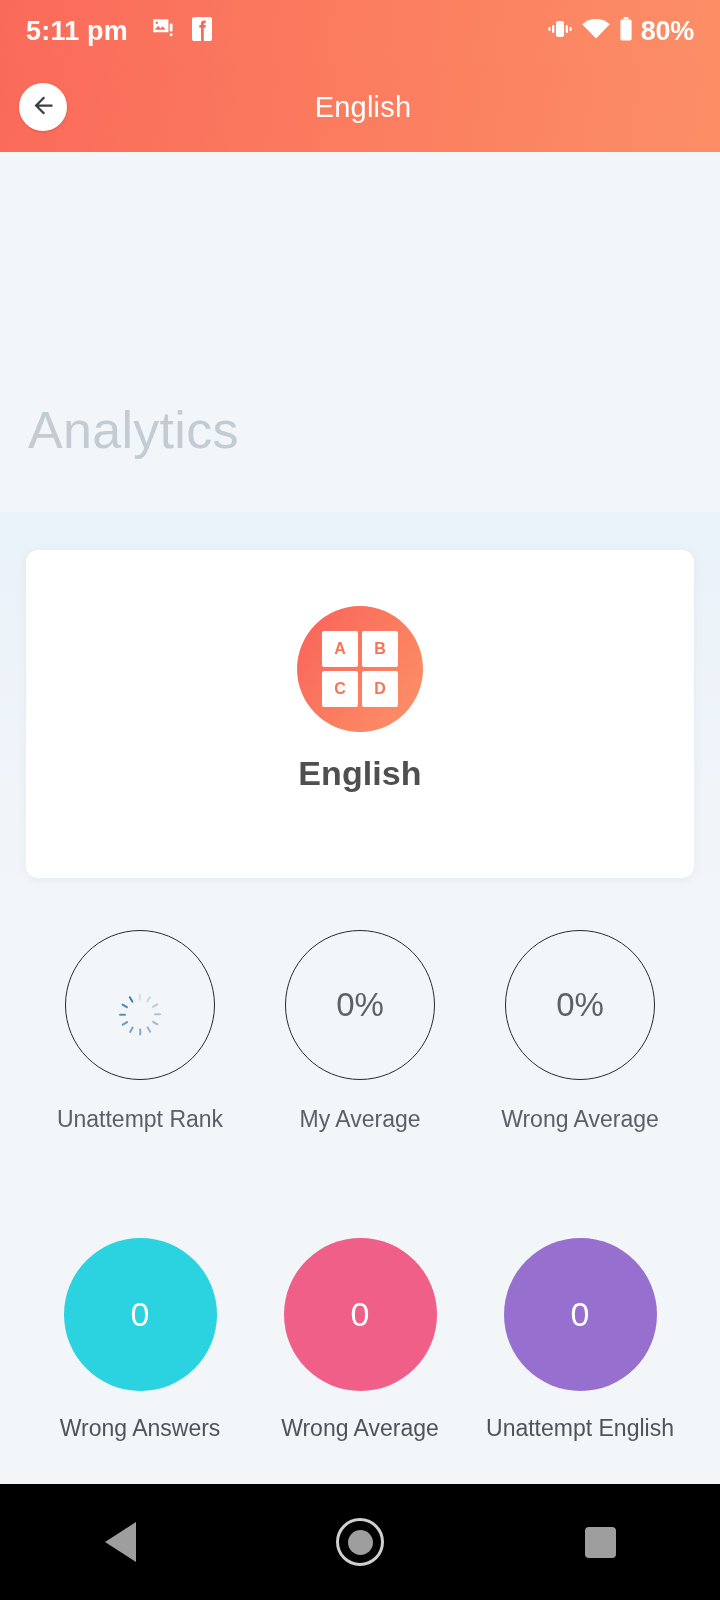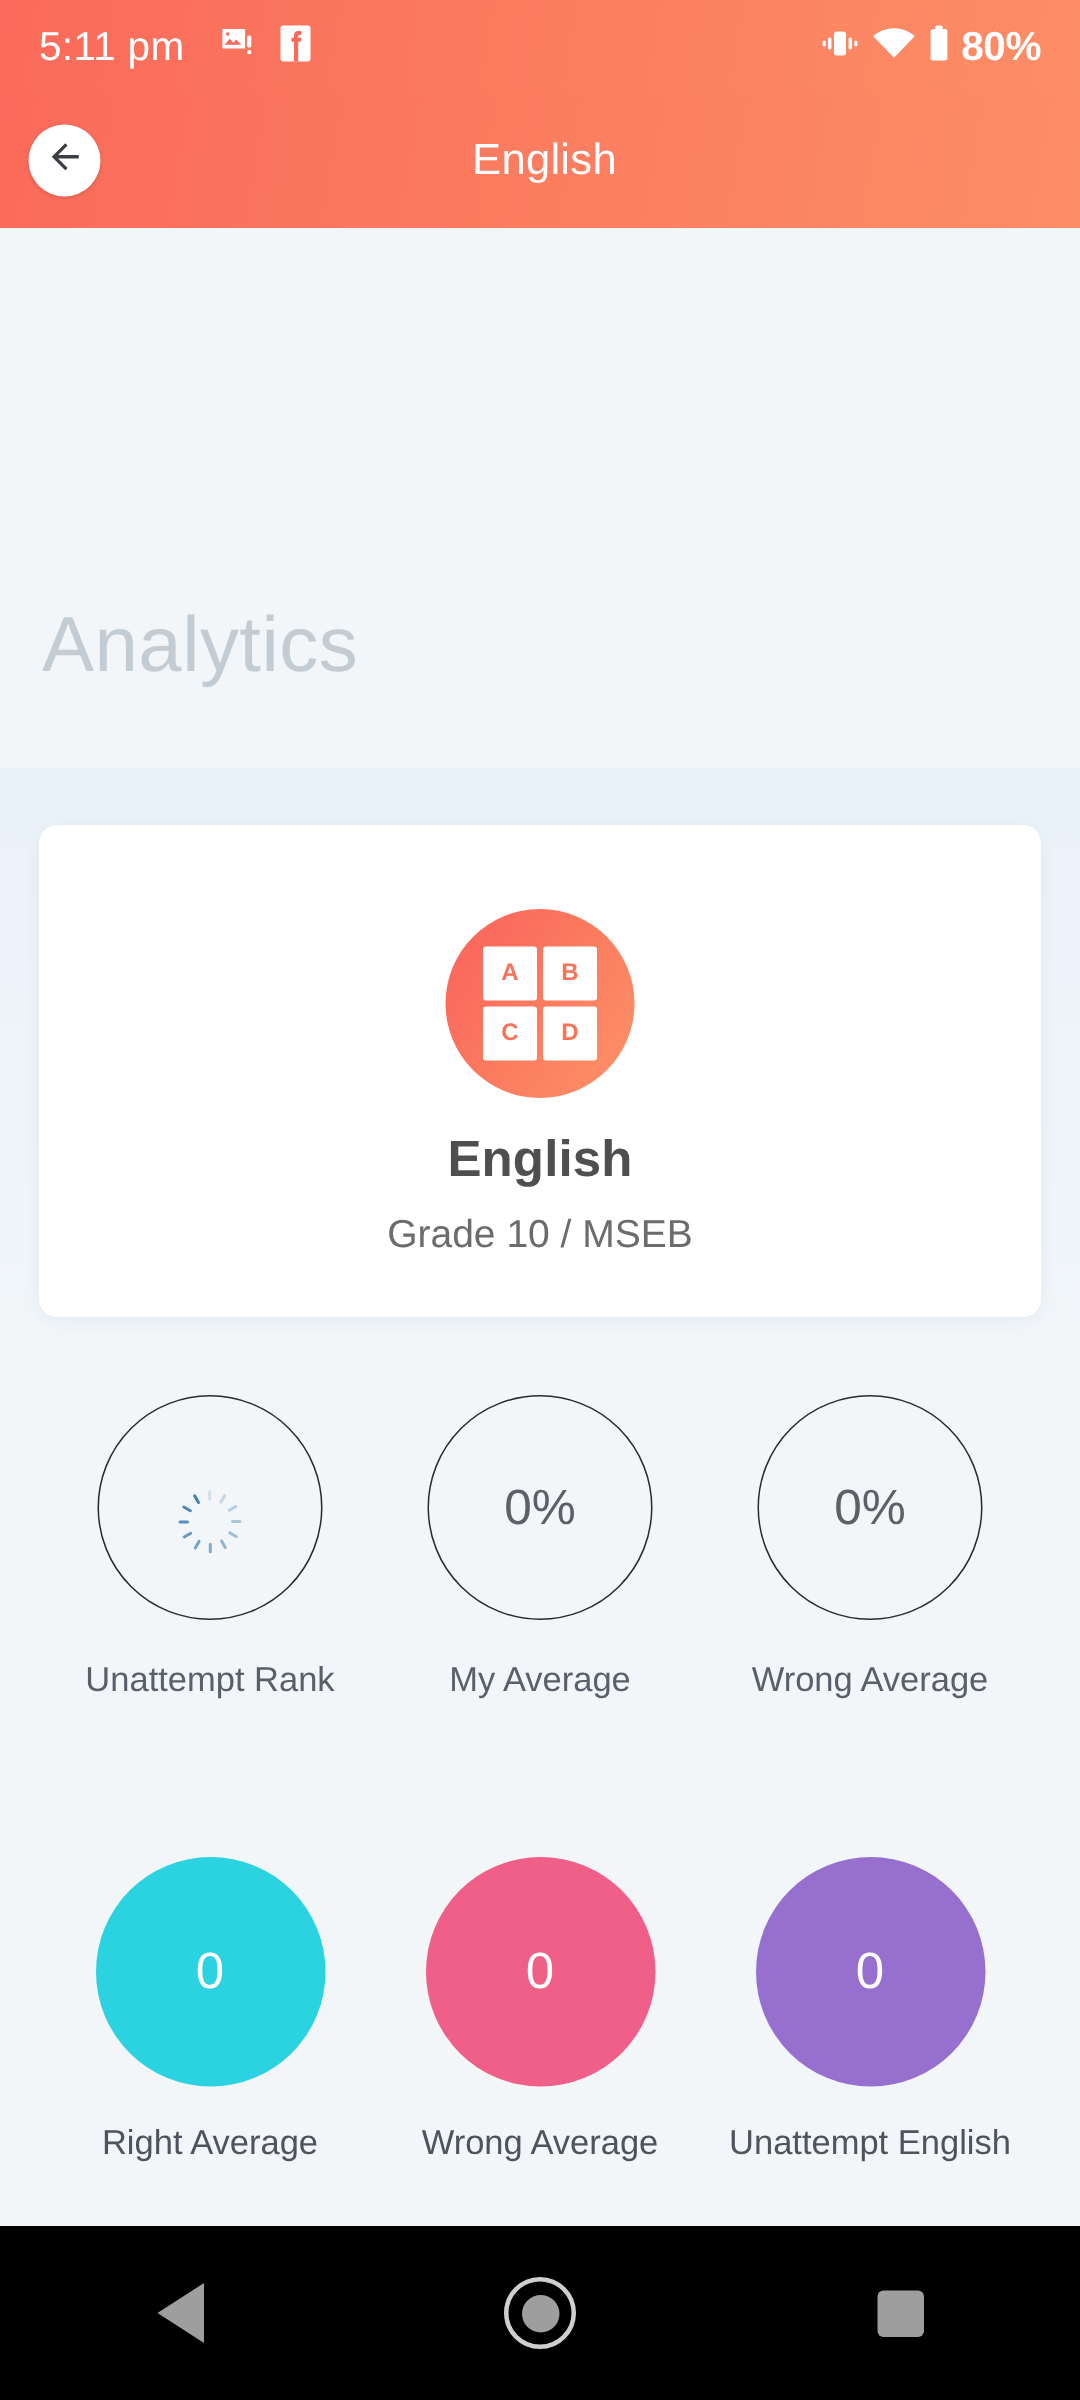--- a/index.html
+++ b/index.html
@@ -10,21 +10,21 @@
   }
   #screen{ position:relative; width:720px; height:1600px; }
 
   
   .statusbar{
     position:relative; height:62px; width:100%;
     background:linear-gradient(100deg,#fa6a5a 0%,#fb7b5f 45%,#fc8e66 100%);
     display:flex; align-items:center; padding:0 26px;
     color:#ffffff;
   }
-  .sb-time{ font-size:27px; font-weight:400; letter-spacing:.2px; }
+  .sb-time{ font-size:27px; font-weight:700; letter-spacing:.2px; }
   .sb-left-icons{ display:flex; align-items:center; gap:14px; margin-left:22px; }
   .sb-right{ margin-left:auto; display:flex; align-items:center; gap:7px; }
   .sb-batt-txt{ font-size:27px; font-weight:700; letter-spacing:-.3px; }
   .ico{ display:block; }
 
   
   .appbar{
     position:relative; height:90px; width:100%;
     background:linear-gradient(100deg,#fa6a5a 0%,#fb7b5f 45%,#fc8e66 100%);
     display:flex; align-items:center;
@@ -221,21 +221,20 @@
       <div class="subject-card">
         <div class="subject-badge">
           <div class="abcd-grid">
             <div class="abcd-cell">A</div>
             <div class="abcd-cell">B</div>
             <div class="abcd-cell">C</div>
             <div class="abcd-cell">D</div>
           </div>
         </div>
         <div class="subject-name">English</div>
-        <div class="subject-meta">Grade 10 / MSEB</div>
       </div>
     </div>
 
     <div class="rings-row">
 
       <div class="ring-col">
         <div class="ring">
           <div class="spinner" id="spinner">
               <i style="transform: translate(-50%, -50%) rotate(0deg) translateY(-8px); opacity: 0.18;"></i>
               <i style="transform: translate(-50%, -50%) rotate(30deg) translateY(-8px); opacity: 0.25;"></i>
@@ -269,21 +268,21 @@
       </div>
 
     </div>
 
     <div class="answers-row">
 
       <div class="ans-col">
         <div class="ans-circle" id="ans0" style="background: rgb(43, 210, 224);">
           <span>0</span>
         </div>
-        <div class="ans-label">Right Average</div>
+        <div class="ans-label">Wrong Answers</div>
       </div>
 
       <div class="ans-col">
         <div class="ans-circle" id="ans1" style="background: rgb(239, 95, 135);">
           <span>0</span>
         </div>
         <div class="ans-label">Wrong Average</div>
       </div>
 
       <div class="ans-col">

